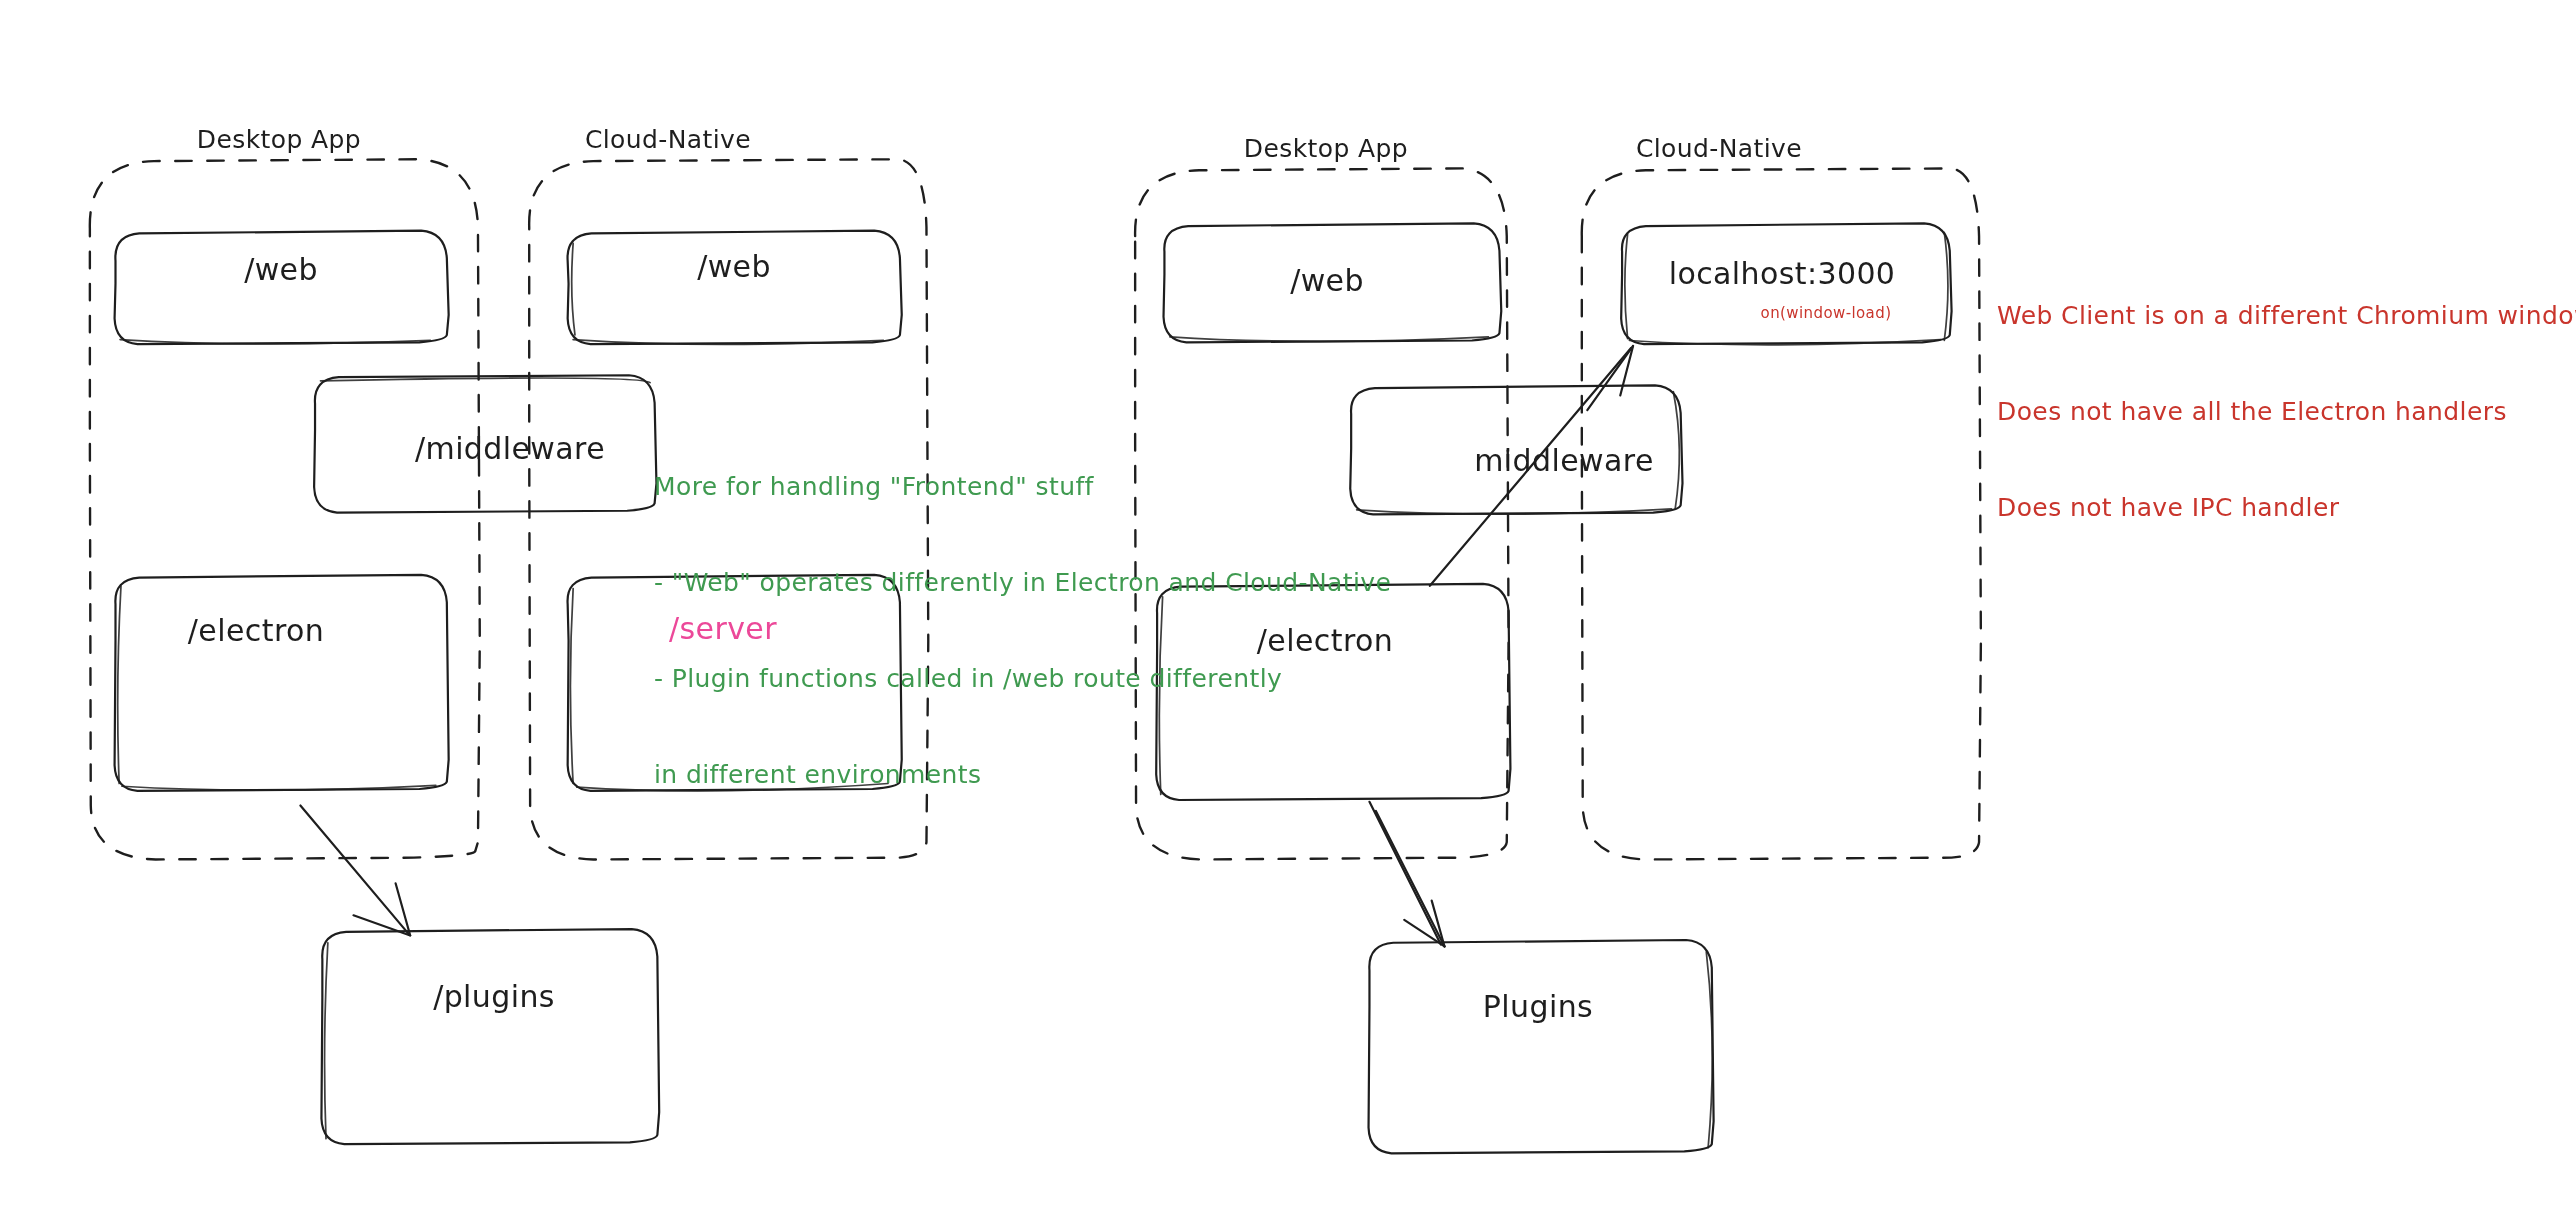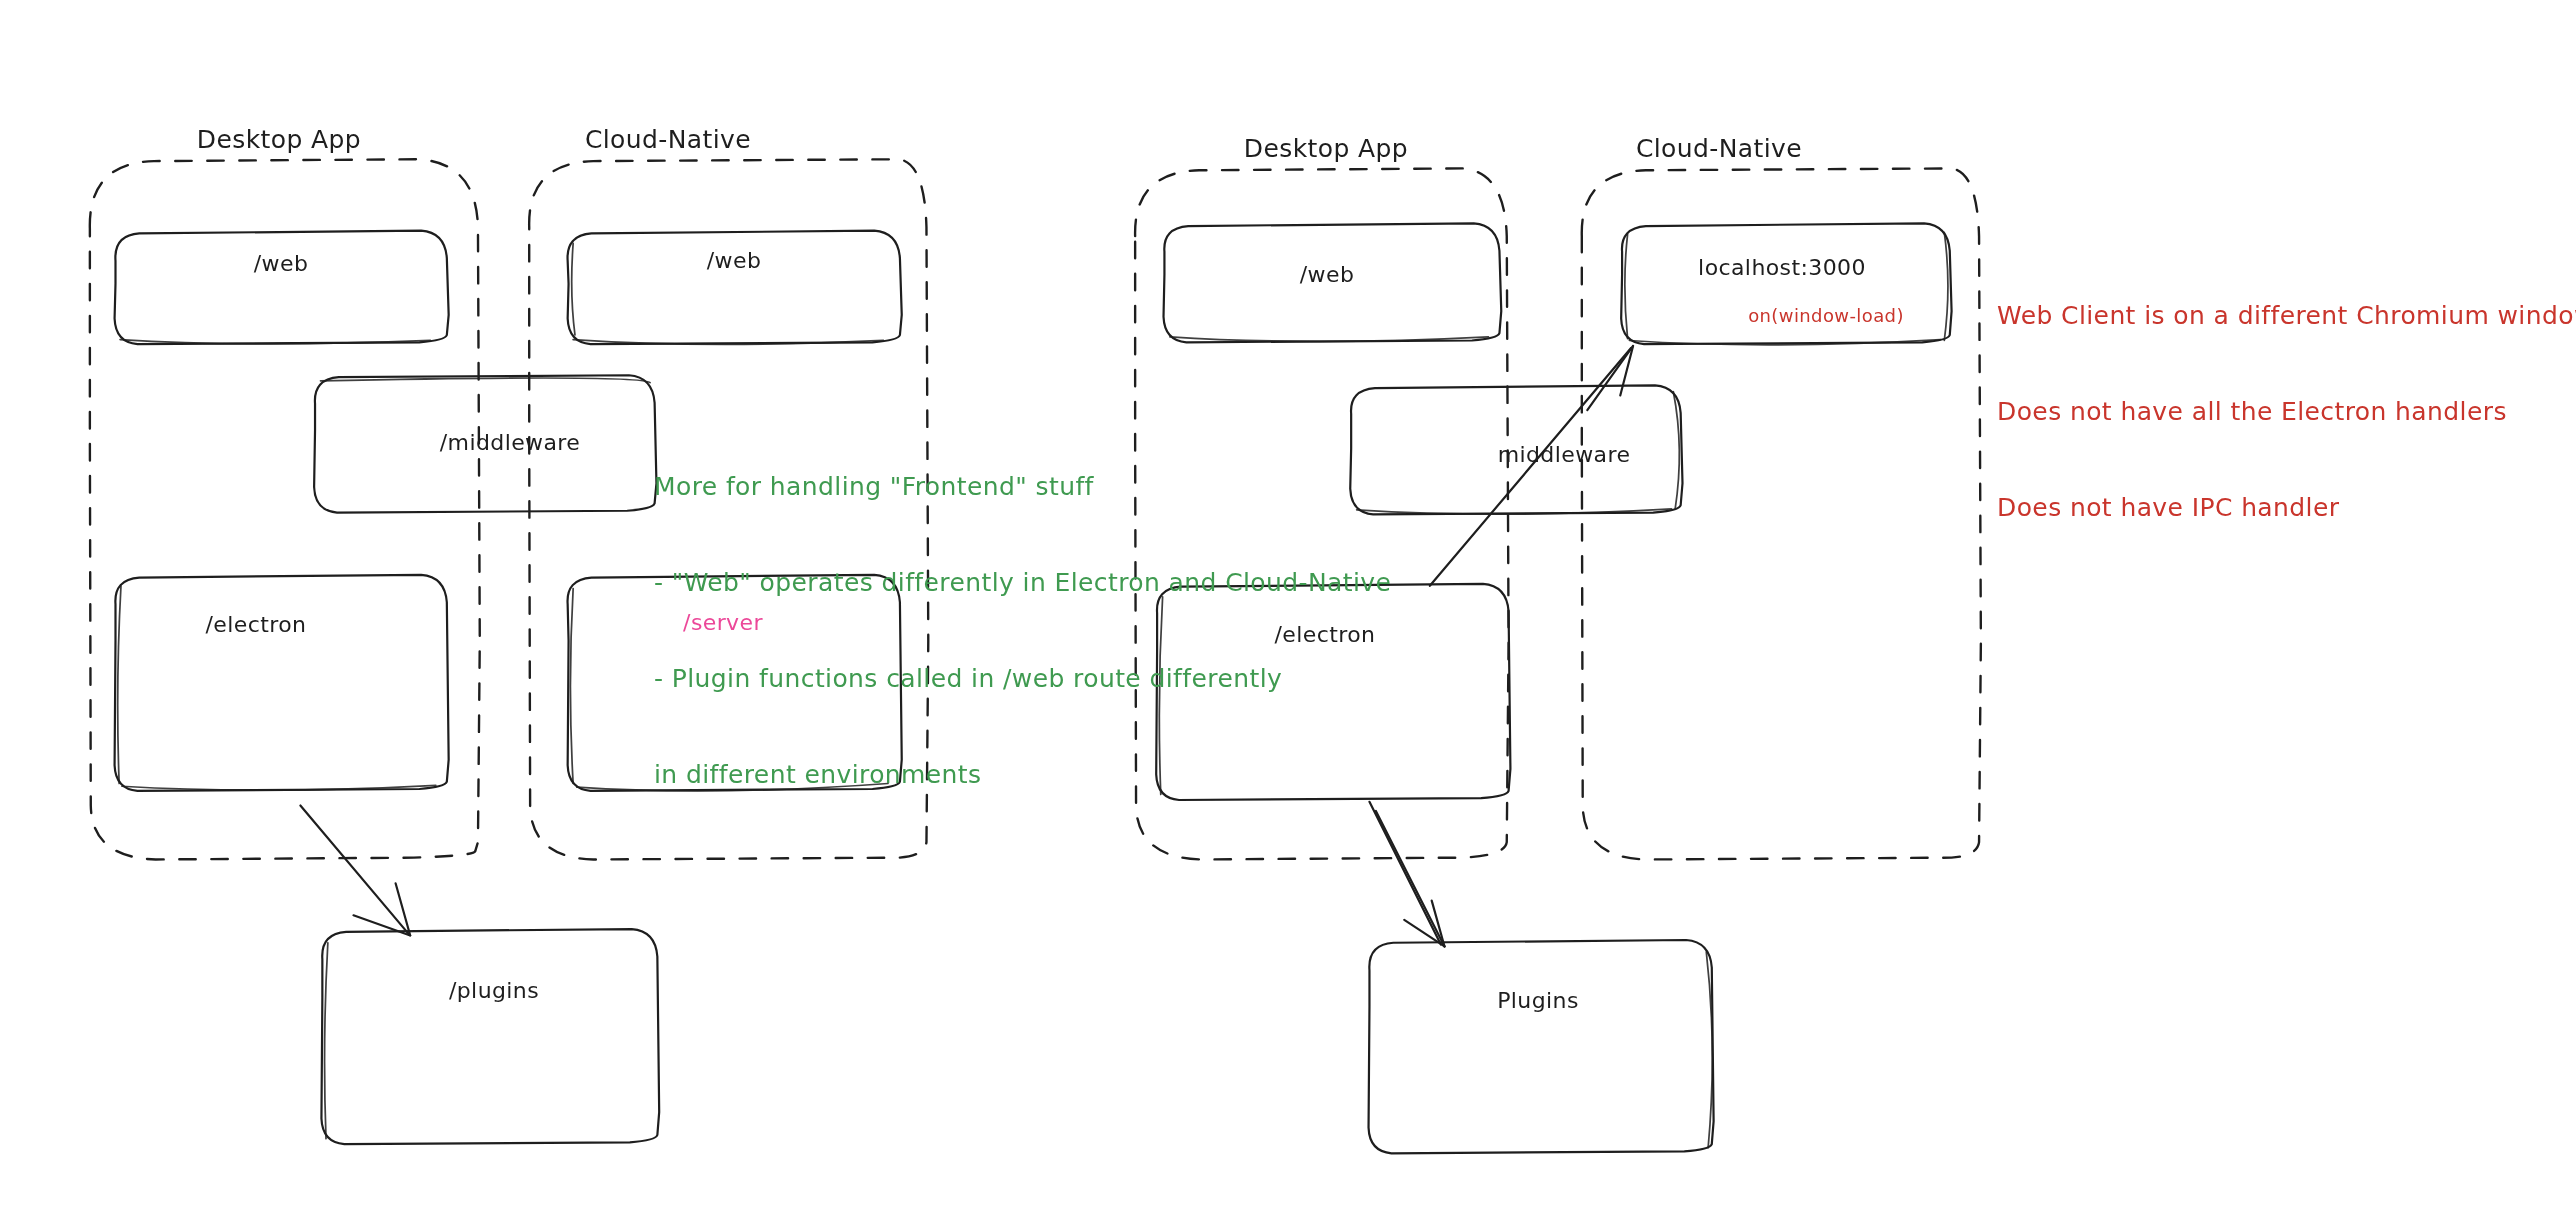--- a/index.html
+++ b/index.html
@@ -29,26 +29,26 @@
     white-space: pre;
     letter-spacing: 0.4px;
     line-height: 1.45;
   }
   .group-title {
     font-size: 25px;
     text-align: left;
     transform: translateX(-50%);
   }
   .node-label {
-    font-size: 22px;
+    font-size: 30px;
     text-align: left;
     transform: translateX(-50%);
   }
   .node-sub {
-    font-size: 18px;
+    font-size: 15px;
     text-align: center;
     transform: translateX(-50%);
     color: #c9352c;
   }
   .note {
     font-size: 25px;
     line-height: 1.28;
   }
   .note-green { color: #3f9a50; }
   .note-red { color: #c9352c; }

